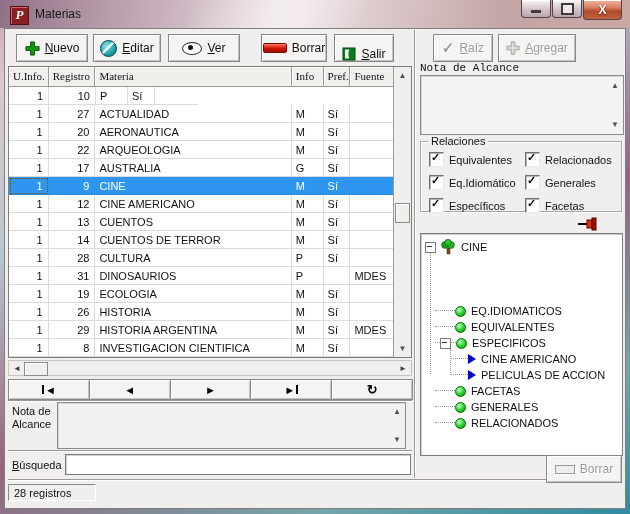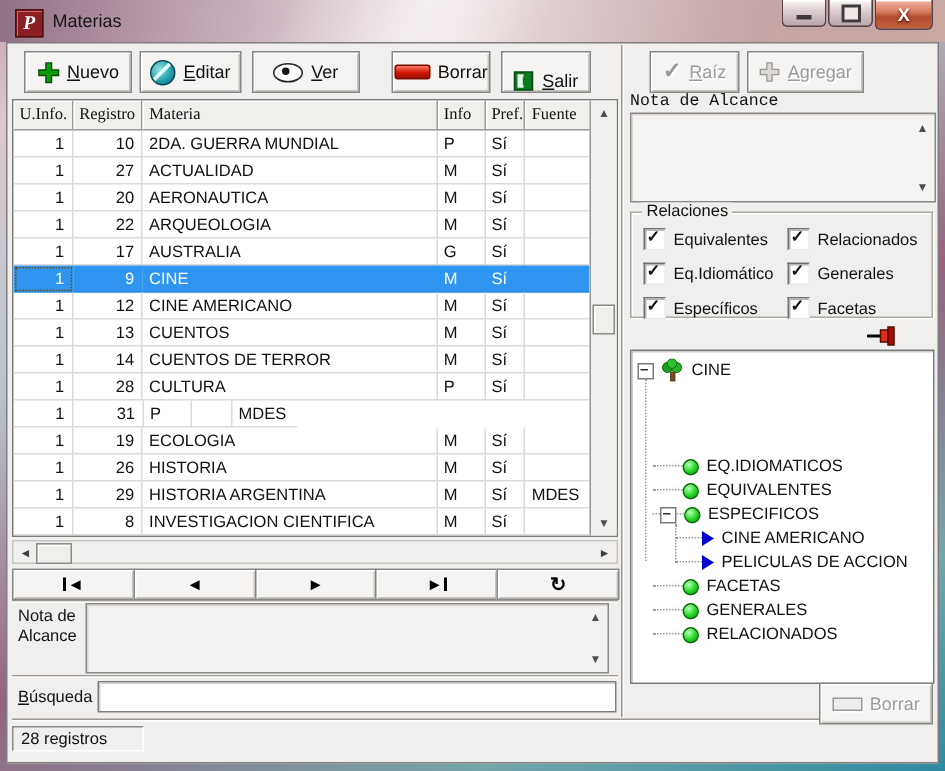--- a/index.html
+++ b/index.html
@@ -182,21 +182,20 @@
         <div class="hcell c2">Registro</div>
         <div class="hcell c3">Materia</div>
         <div class="hcell c4">Info</div>
         <div class="hcell c5">Pref.</div>
         <div class="hcell c6">Fuente</div>
       </div>
       <div>
           <div class="grow">
             <div class="cell c1">1</div>
             <div class="cell c2">10</div>
-            <div class="cell c3">2DA. GUERRA MUNDIAL</div>
             <div class="cell c4">P</div>
             <div class="cell c5">Sí</div>
             <div class="cell c6"></div>
           </div>
           <div class="grow">
             <div class="cell c1">1</div>
             <div class="cell c2">27</div>
             <div class="cell c3">ACTUALIDAD</div>
             <div class="cell c4">M</div>
             <div class="cell c5">Sí</div>
@@ -262,20 +261,21 @@
             <div class="cell c1">1</div>
             <div class="cell c2">28</div>
             <div class="cell c3">CULTURA</div>
             <div class="cell c4">P</div>
             <div class="cell c5">Sí</div>
             <div class="cell c6"></div>
           </div>
           <div class="grow">
             <div class="cell c1">1</div>
             <div class="cell c2">31</div>
+            <div class="cell c3">DINOSAURIOS</div>
             <div class="cell c4">P</div>
             <div class="cell c5"></div>
             <div class="cell c6">MDES</div>
           </div>
           <div class="grow">
             <div class="cell c1">1</div>
             <div class="cell c2">19</div>
             <div class="cell c3">ECOLOGIA</div>
             <div class="cell c4">M</div>
             <div class="cell c5">Sí</div>

